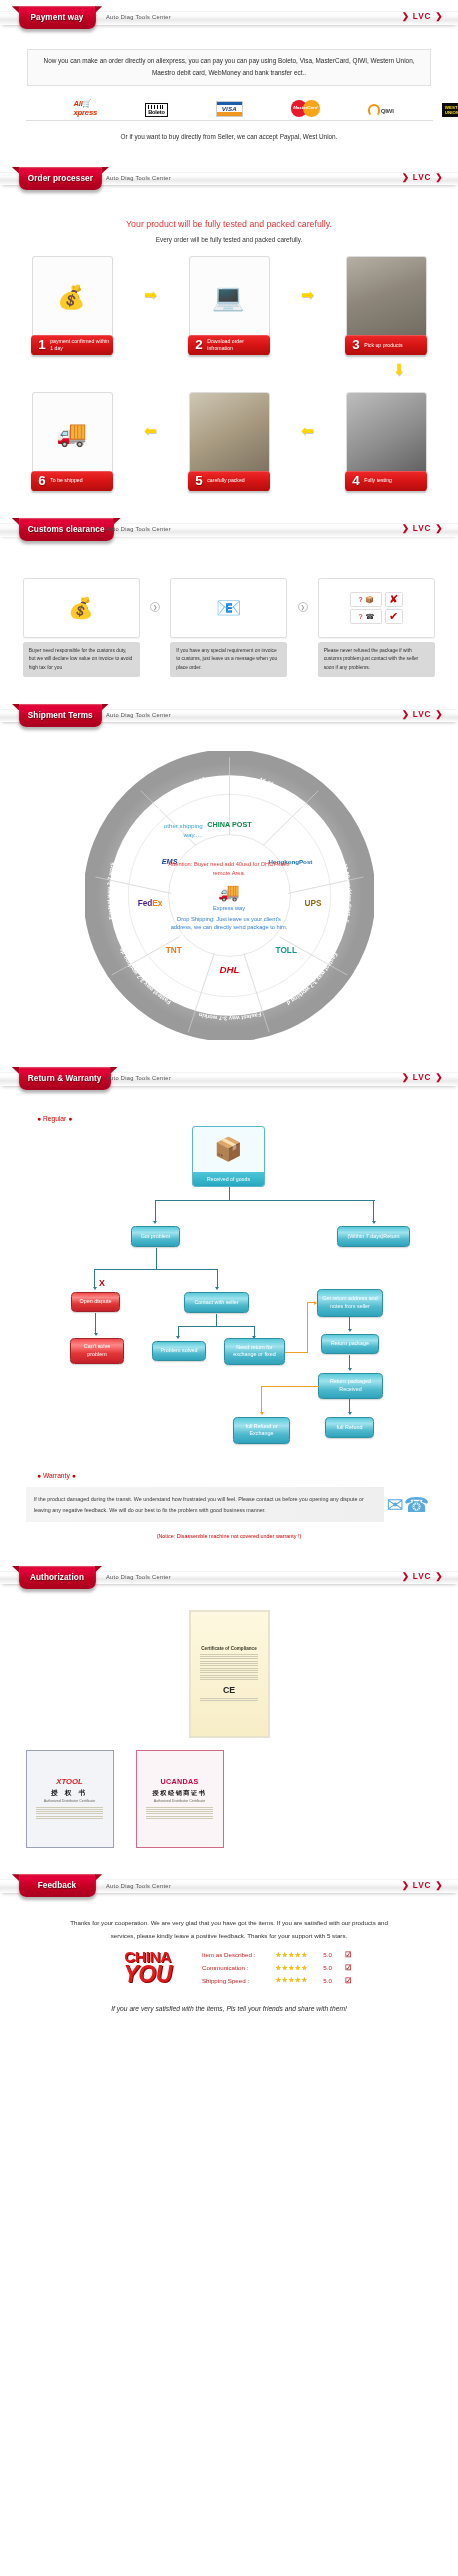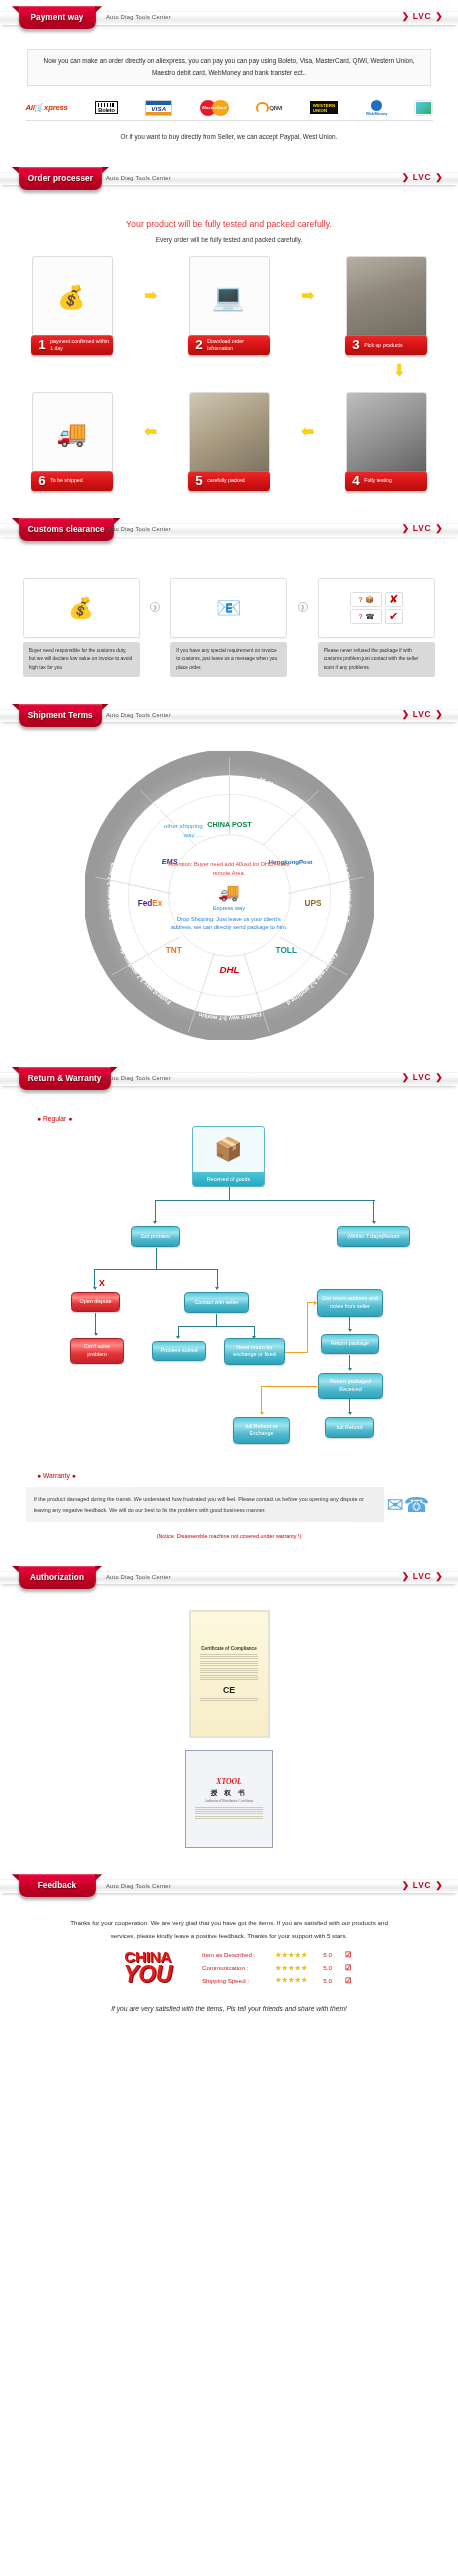--- a/index.html
+++ b/index.html
@@ -84,21 +84,21 @@
     line-height: 1.85;
     color: #2b2b2b;
   }
   .pay-logos {
     margin: 13.4px auto 0;
     width: 407px;
     border-bottom: 0.5px solid #dedede;
     padding-bottom: 3.6px;
     display: flex; align-items: center; justify-content: space-between;
   }
-  .plogo { height: 17.5px; display: flex; align-items: center; justify-content: center; }
+  .plogo { height: 17.5px; display: flex; align-items: flex-end; justify-content: center; margin-left: 48px; }
   .l-ali { font-size: 7.7px; font-weight: bold; color: #e62e04; font-style: italic; letter-spacing: -0.2px;}
   .l-ali i { color: #ff6a00; font-style: normal; }
   .l-boleto { border: 1px solid #111; padding: 0.5px 2.1px; background:#fff; }
   .l-boleto .bars { height: 4.1px; background: repeating-linear-gradient(90deg,#000 0 0.5px,#fff 0.5px 1.5px,#000 1.5px 2.1px,#fff 2.1px 3.1px); }
   .l-boleto .t { font-size: 5.7px; font-weight: bold; color:#000; text-align:center; letter-spacing:-0.2px;}
   .l-visa { background:#fff; border:0.5px solid #ccc; width:27px; }
   .l-visa .b1 { height:3.6px; background:#1a5fae; }
   .l-visa .t { font-size:6.2px; font-weight:bold; font-style:italic; color:#1a3a78; text-align:center; letter-spacing:0.2px;}
   .l-visa .b2 { height:3.1px; background:#f0971f; }
   .l-mc { position:relative; width:29px; height:16.5px; }
@@ -216,21 +216,21 @@
   .warr-box { width:407px; margin:8.2px auto 0; display:flex; align-items:center; }
   .warr-txt {
     flex:1; background:linear-gradient(to right,#f4f4f4,#efefef);
     font-size:5.4px; line-height:1.95; color:#3a3a3a; padding:6.7px 8.2px;
   }
   .warr-ic { width:49px; text-align:center; font-size:20.6px; color:#5aa9de; }
   .warr-note { text-align:center; color:#c00; font-size:5.4px; margin-top:11.3px; }
 
   
   .cert-row1 { width:407px; margin:17.5px auto 0; display:flex; justify-content:center; gap:8.2px; }
-  .cert-row2 { width:407px; margin:11.3px auto 0; display:flex; justify-content:center; gap:22px;font-family:Liberation Serif, serif; }
+  .cert-row2 { width:407px; margin:11.3px auto 0; display:flex; gap:22px; }
   .cert {
     border:0.5px solid #bdbdbd; background:#fdfbef; position:relative; overflow:hidden;
     display:flex; align-items:center; justify-content:center; text-align:center;
   }
   .cert .inner { padding:3.1px; width:100%; }
   .cert .title { font-size:4.6px; font-weight:bold; color:#3a3a2a; }
   .cert .subtitle { font-size:3.6px; color:#6a6a5a; margin-top:1.5px; }
   .cert .lines { margin-top:3.1px; }
   .cert .lines i { display:block; height:0.8px; background:#cfcab4; margin:1.5px 6.2px; }
   .c-compliance { width:81px; height:128px; border:2.1px solid #e7e3cf; background:linear-gradient(#fdf8df,#f7edc7); }
@@ -693,20 +693,35 @@
         <div class="lines">
             <i></i>
             <i></i>
             <i></i>
             <i></i>
             <i></i>
             <i></i>
           </div>
       </div>
     </div>
+    <div class="cert c-ucandas">
+      <div class="inner">
+        <div class="brand">UCANDAS</div>
+        <div class="big">授权经销商证书</div>
+        <div class="subtitle">Authorized Distributor Certificate</div>
+        <div class="lines">
+            <i></i>
+            <i></i>
+            <i></i>
+            <i></i>
+            <i></i>
+            <i></i>
+          </div>
+      </div>
+    </div>
   </div>
 
   <div class="spacer"></div>
 
   <div class="sec-head">
     <div class="bar"></div>
     <div class="tab">
       <span>Feedback</span>
     </div>
     <div class="sub">Auto Diag Tools Center</div>

